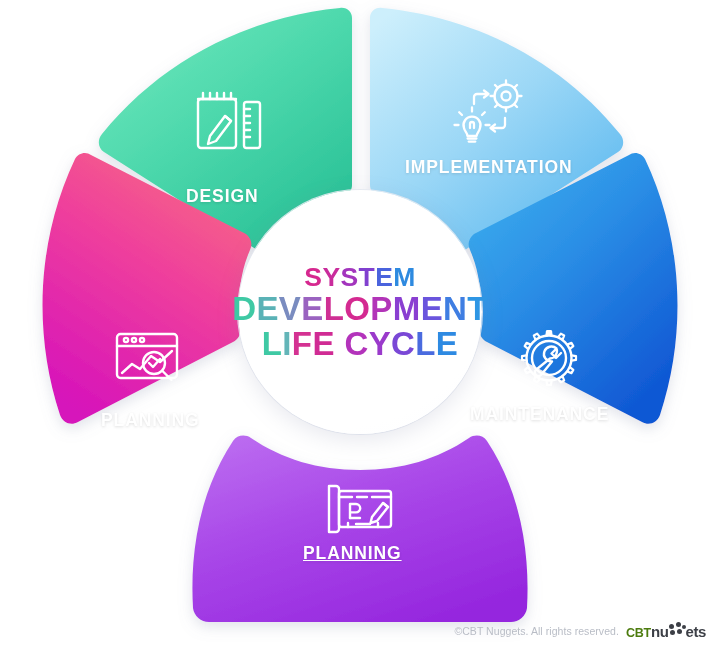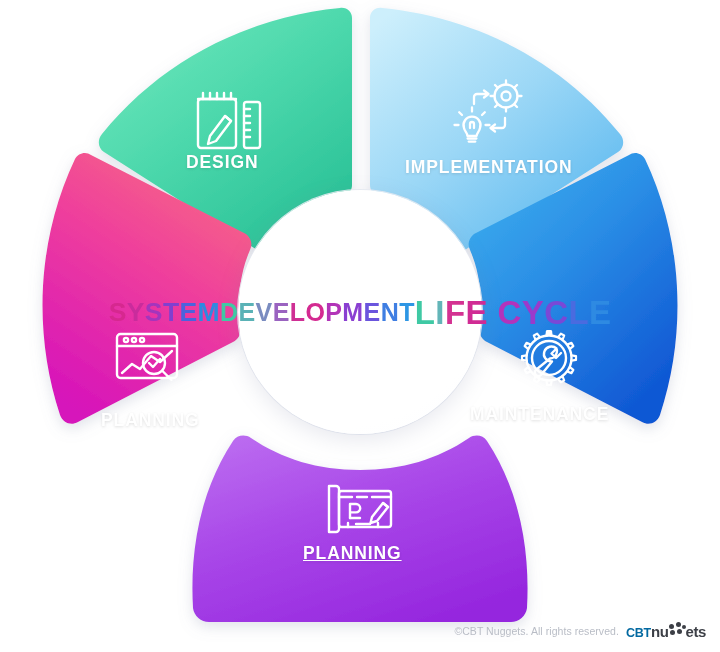--- a/index.html
+++ b/index.html
@@ -36,49 +36,50 @@
     position: absolute;
     left: 238px;
     top: 190px;
     width: 244px;
     height: 244px;
     border-radius: 50%;
     background: radial-gradient(circle at 42% 34%, #ffffff 0%, #ffffff 72%, #fbfcfe 100%);
     box-shadow: 0 6px 22px rgba(120,130,160,0.18),
                 0 0 0 1px rgba(235,238,245,0.9);
     display: flex;
+    flex-direction: column;
     align-items: center;
     justify-content: center;
     z-index: 20;
   }
   .hub-line {
     font-weight: bold;
     letter-spacing: 0.4px;
     line-height: 1.0;
     white-space: nowrap;
     margin: 1px 0;
   }
   .hub-line span { display: inline-block; }
   .l1 { font-size: 26.5px; }
-  .l2 { font-size: 25px; }
+  .l2 { font-size: 33px; }
   .l3 { font-size: 33px; }
 
   
   .petal-label {
     position: absolute;
     color: #ffffff;
     font-weight: bold;
     font-size: 17.5px;
     letter-spacing: 0.9px;
     white-space: nowrap;
     text-shadow: 0 1px 3px rgba(0,0,0,0.13);
     z-index: 16;
     pointer-events: none;
   }
-  .lbl-design        { left: 186px; top: 152px; }
+  .lbl-design        { left: 186px; top: 186px; }
   .lbl-implementation{ left: 405px; top: 157px; }
   .lbl-maintenance   { left: 470px; top: 404px; }
   .lbl-planning      { left: 303px; top: 543px; text-decoration: underline; }
   .lbl-analysis      { left: 101px; top: 410px; }
 
   .petal-icon {
     position: absolute;
     z-index: 16;
     pointer-events: none;
   }
@@ -104,21 +105,21 @@
     letter-spacing: 0.05px;
     white-space: nowrap;
   }
   .logo {
     display: flex;
     align-items: baseline;
     white-space: nowrap;
   }
   .logo-cbt {
     font-size: 12.5px;
-    color: #0369a1;
+    color: #4d7c0f;
     font-weight: bold;
     letter-spacing: -0.2px;
   }
   .logo-nug {
     font-size: 15px;
     color: #3c3f46;
     font-weight: bold;
     letter-spacing: -0.4px;
   }
   .logo-dots { position: relative; display:inline-block; width: 17px; height: 15px; }

